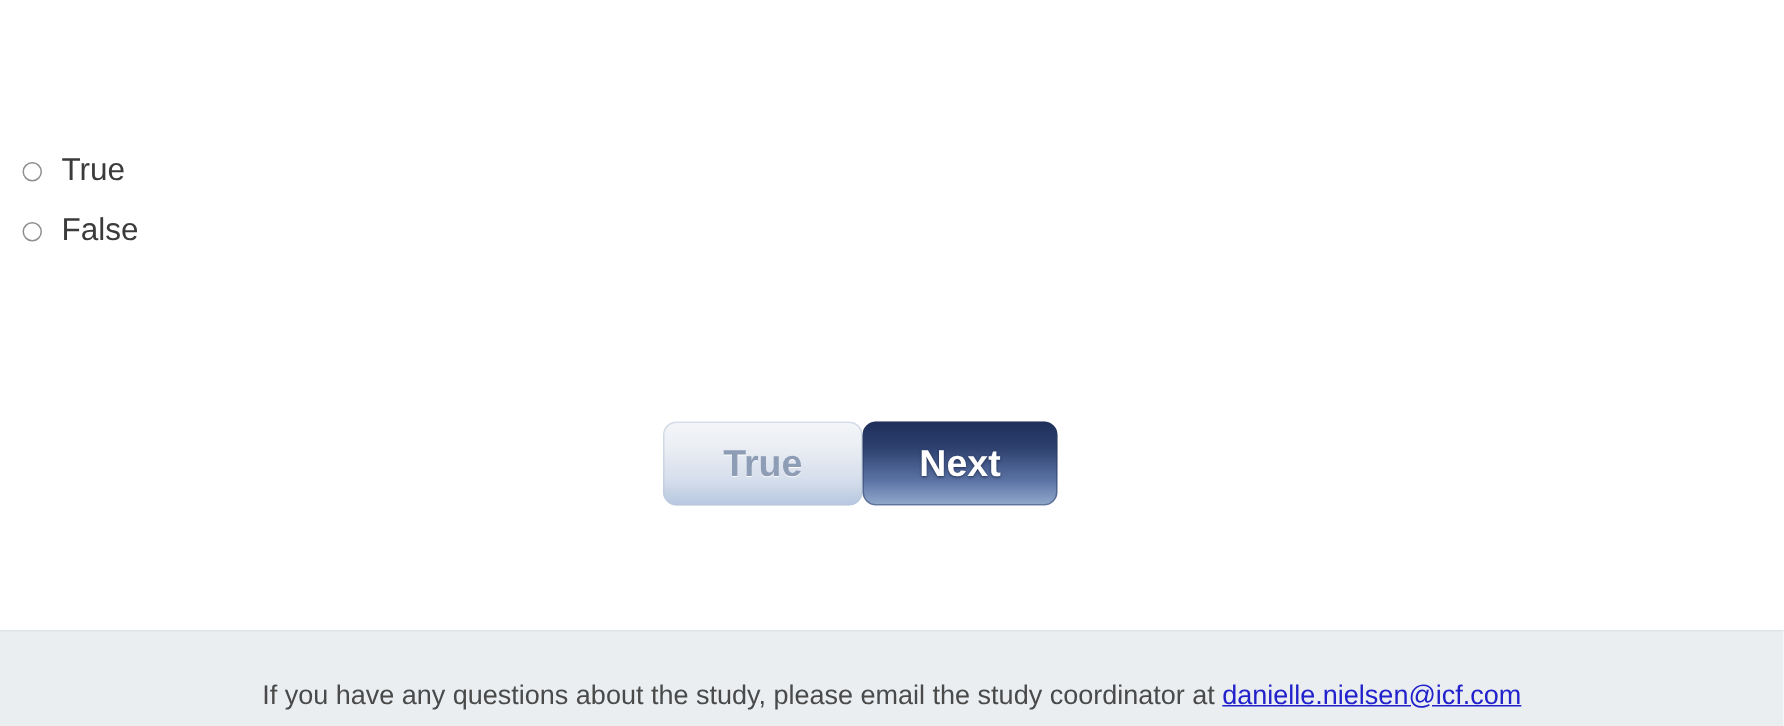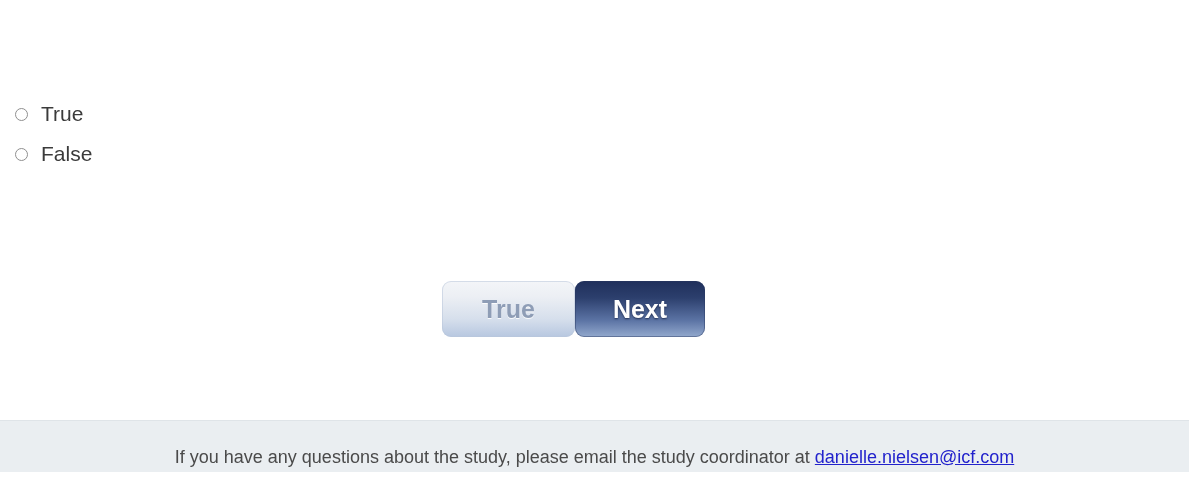--- a/index.html
+++ b/index.html
@@ -101,21 +101,21 @@
     text-shadow: 0 1px 2px rgba(20,30,60,0.75);
     box-shadow: inset 0 0 0 1px rgba(40,55,95,0.45);
   }
 
   
   .footer {
     position: absolute;
     left: 0;
     top: 420px;
     width: 1189px;
-    height: 52px;
+    height: 64px;
     background: #eaeef1;
     border-top: 1px solid #dfe4e8;
     box-sizing: border-box;
     display: flex;
     align-items: center;
     justify-content: center;
   }
   .footer-text {
     font-size: 18px;
     color: #4a4a4a;

